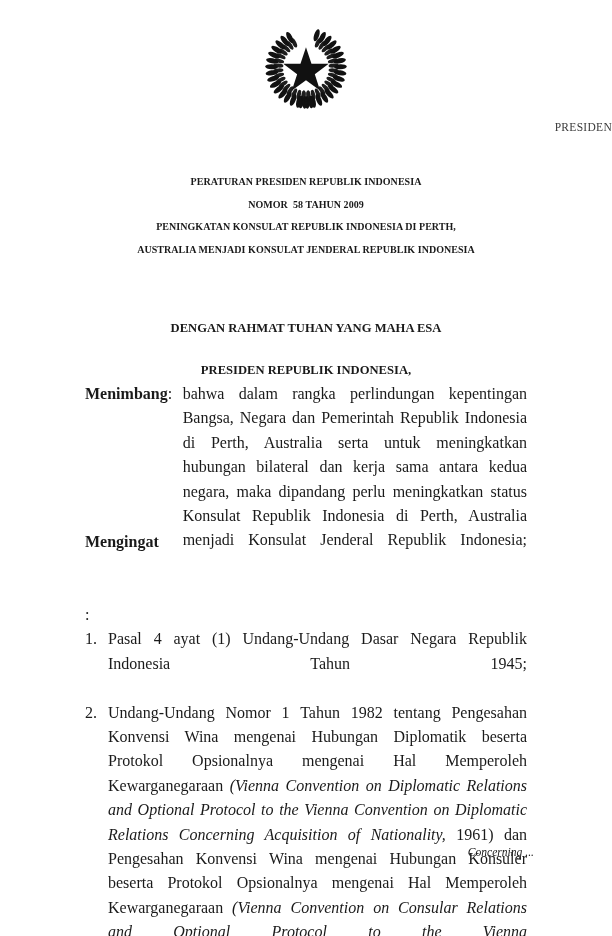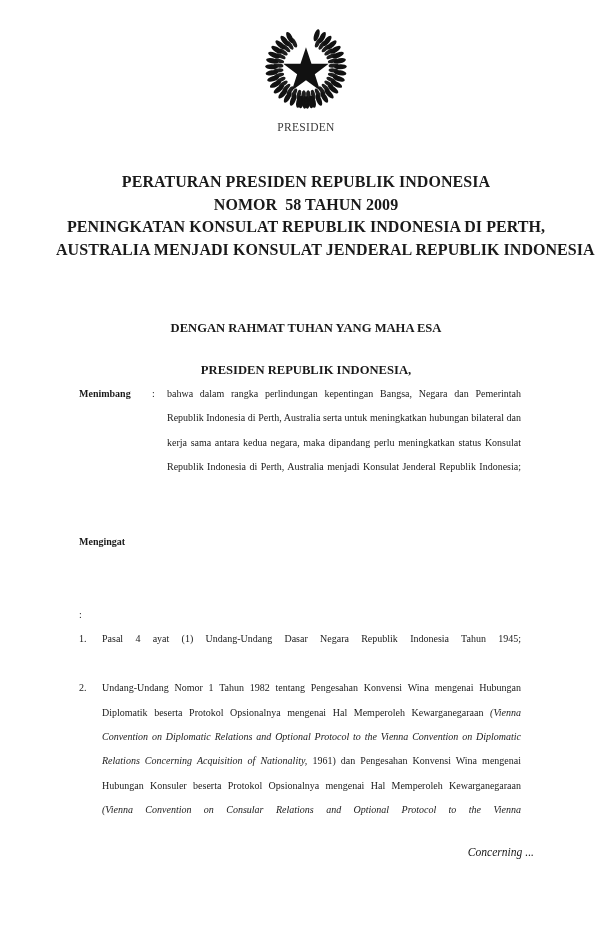--- a/index.html
+++ b/index.html
@@ -40,34 +40,35 @@
   }
   .emblem svg { display: block; }
 
   .emblem-caption {
     margin-top: 6px;
     font-size: 11.5px;
     line-height: 14px;
     letter-spacing: 0.3px;
     color: #3a3a3a;
     font-weight: 400;
+    text-align: right;
   }
   .emblem-caption div { white-space: nowrap; }
 
   
   .title-block {
     position: absolute;
     top: 171px;
     left: 56px;
     width: 500px;
     text-align: center;
   }
   .title-line {
     font-weight: bold;
-    font-size: 16px;
+    font-size: 10px;
     line-height: 22.5px;
     letter-spacing: 0.05px;
     white-space: pre;
   }
 
   
   .sub-heading {
     position: absolute;
     left: 56px;
     width: 500px;
@@ -76,25 +77,25 @@
     font-size: 12.6px;
     line-height: 18px;
     margin-top: 18px;
   }
   .sub-heading.rahmat { top: 301px; }
   .sub-heading.presiden { top: 343px; }
 
   
   .clause {
     position: absolute;
-    left: 79px;
+    left: 85px;
     width: 442px;
     display: flex;
     align-items: flex-start;
-    font-size: 10px;
+    font-size: 16px;
     line-height: 24.4px;
   }
   .clause.menimbang { top: 382px; }
   .clause.mengingat { top: 530px; flex-direction: column; }
 
   .clause-label {
     flex: 0 0 73px;
     font-weight: bold;
     white-space: nowrap;
   }

